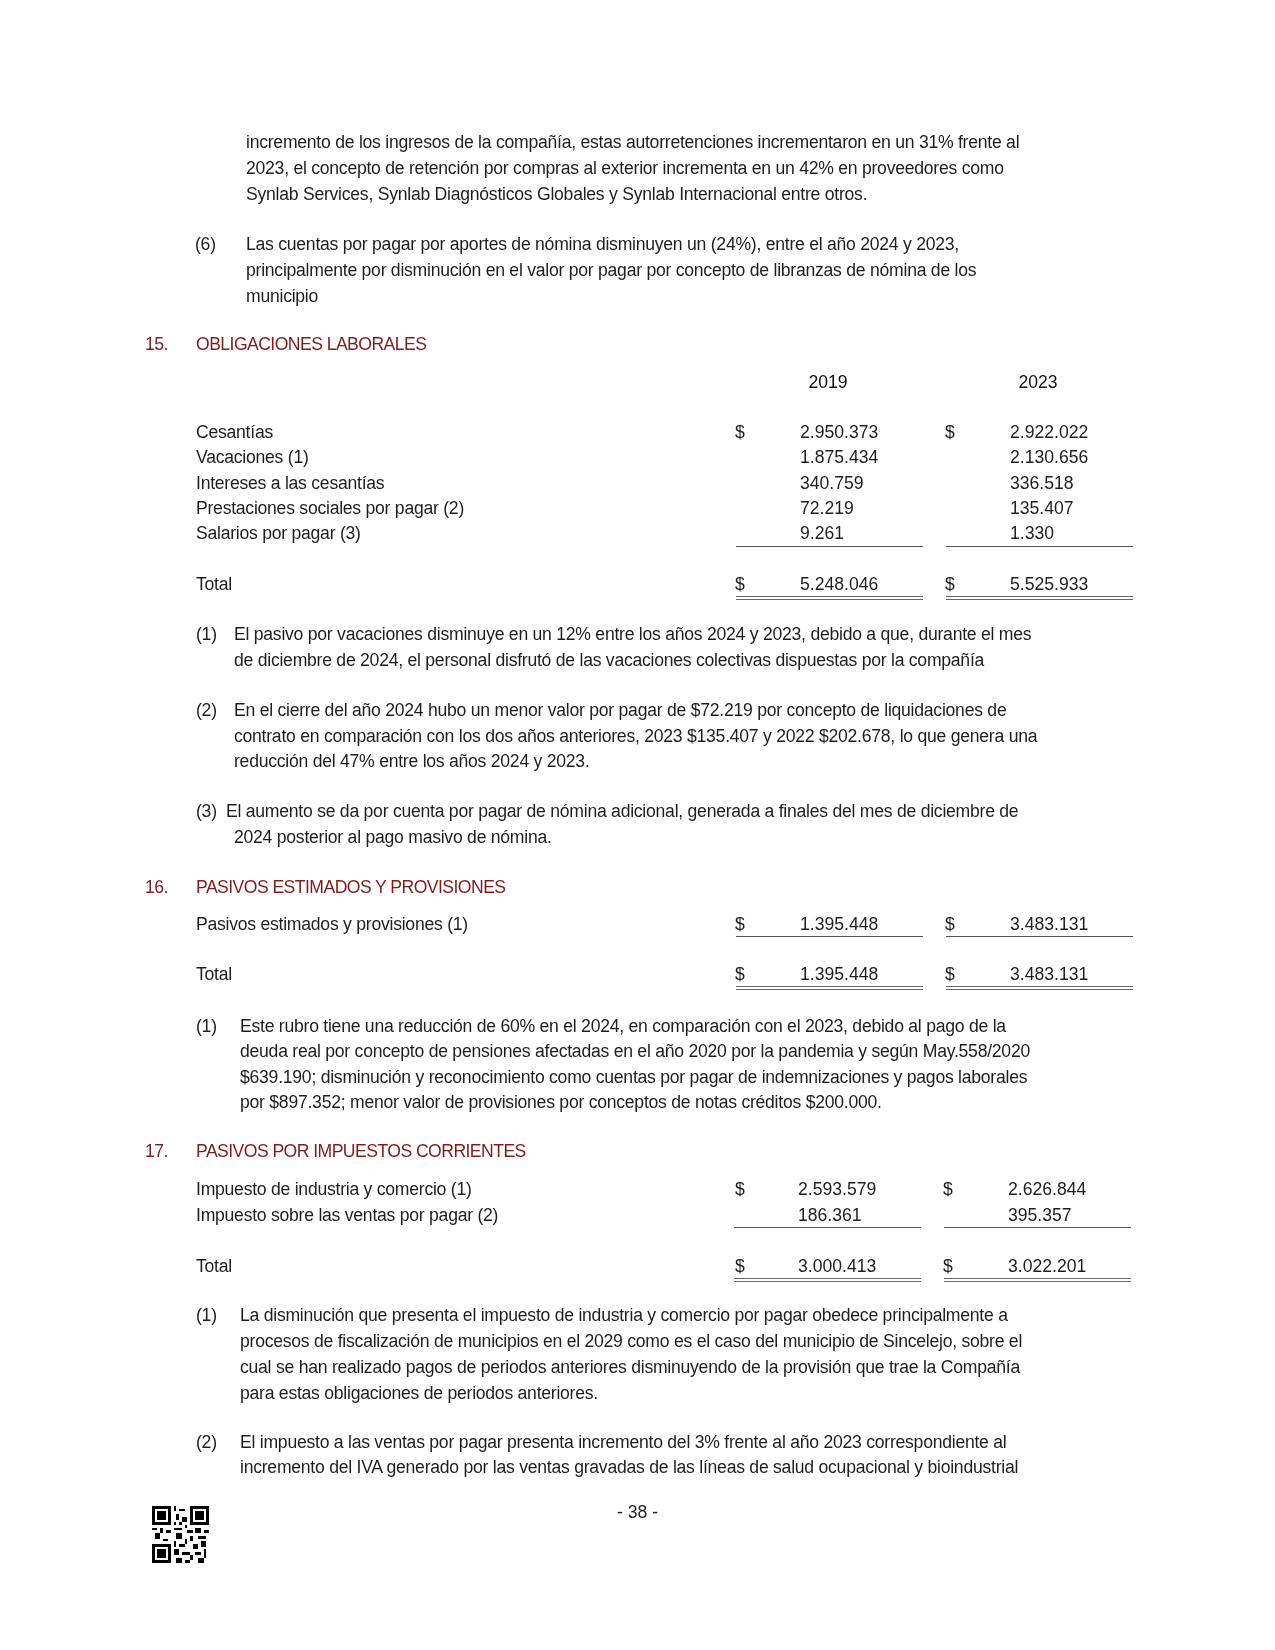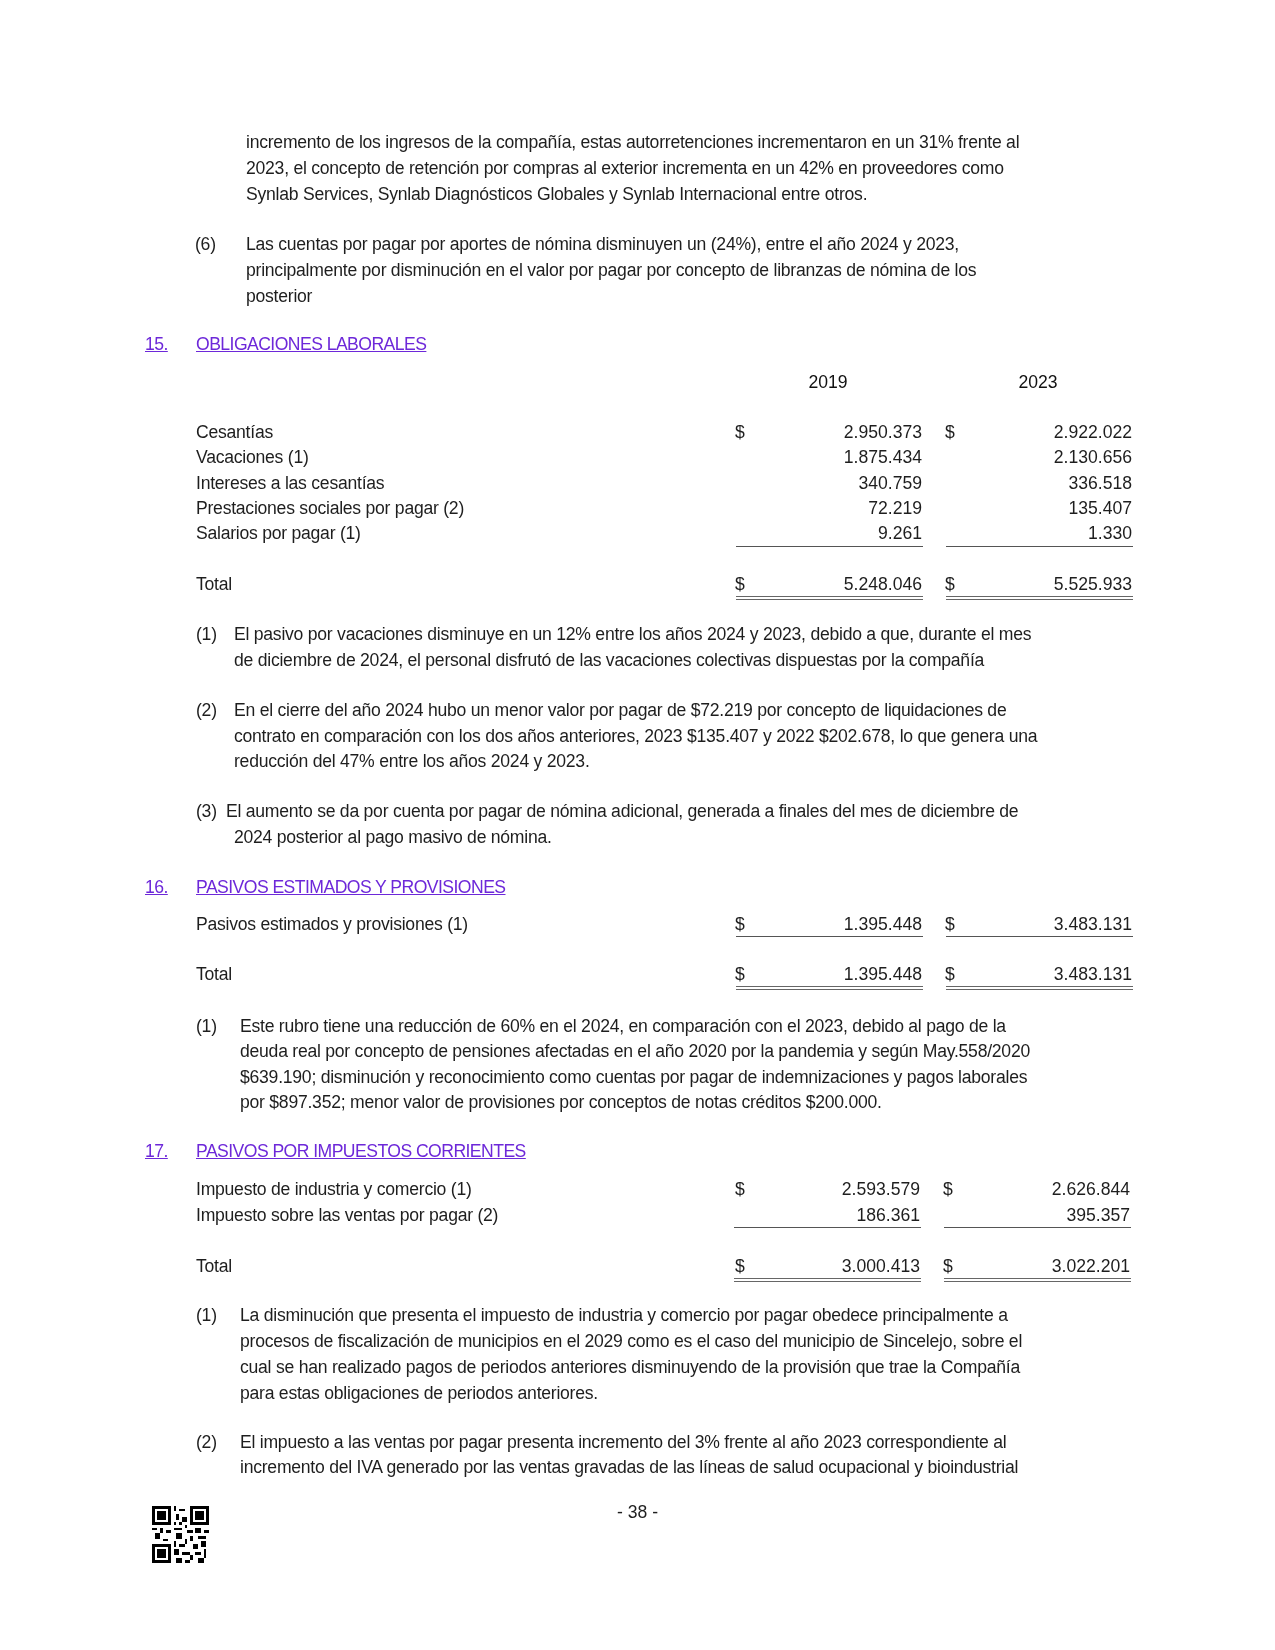--- a/index.html
+++ b/index.html
@@ -1,38 +1,38 @@
 <!DOCTYPE html>
 <html><head>
 <meta charset="utf-8">
 <style>
   html, body { margin:0; padding:0; background:#ffffff; }
   body { width:1275px; height:1650px; position:relative; overflow:hidden;
          font-family:"Liberation Sans", sans-serif; color:#1e1e1e; }
   .ln { position:absolute; white-space:nowrap; font-size:17.6px; letter-spacing:-0.25px; line-height:22px; font-weight:300;text-align:right; }
-  .h { position:absolute; white-space:nowrap; font-size:17.6px; letter-spacing:-0.55px; line-height:22px; color:#6d28d9;text-decoration:underline; }
+  .h { position:absolute; white-space:nowrap; font-size:17.6px; letter-spacing:-0.55px; line-height:22px; color:#7f1d1d; }
   .yr { position:absolute; font-size:17.6px; line-height:22px; color:#111; width:80px; text-align:center; }
   .cur { position:absolute; font-size:17.6px; line-height:22px; }
-  .val { position:absolute; font-size:17.6px; line-height:22px; text-align:right; }
+  .val { position:absolute; font-size:17.6px; line-height:22px; }
   .ul { position:absolute; height:0; border-top:1px solid #555; }
   .dul { position:absolute; height:2px; border-top:1px solid #666; border-bottom:1px solid #666; }
   .qr { position:absolute; left:152px; top:1506px; width:57px; height:57px; }
   .pg { position:absolute; left:0; width:1275px; top:1501px; text-align:center; font-size:17.6px; line-height:22px; }
 </style>
 </head>
 <body>
 
 <div class="ln" style="left:246px;top:131px">incremento de los ingresos de la compañía, estas autorretenciones incrementaron en un 31% frente al</div>
 <div class="ln" style="left:246px;top:157px">2023, el concepto de retención por compras al exterior incrementa en un 42% en proveedores como</div>
 <div class="ln" style="left:246px;top:183px">Synlab Services, Synlab Diagnósticos Globales y Synlab Internacional entre otros.</div>
 
 <div class="ln" style="left:195px;top:233px">(6)</div>
 <div class="ln" style="left:246px;top:233px">Las cuentas por pagar por aportes de nómina disminuyen un (24%), entre el año 2024 y 2023,</div>
 <div class="ln" style="left:246px;top:259px">principalmente por disminución en el valor por pagar por concepto de libranzas de nómina de los</div>
-<div class="ln" style="left:246px;top:285px">posterior</div>
+<div class="ln" style="left:246px;top:285px">municipio</div>
 
 <div class="h" style="left:145px;top:333px">15.</div>
 <div class="h" style="left:196px;top:333px">OBLIGACIONES LABORALES</div>
 
 <div class="yr" style="left:788px;top:371px">2019</div>
 <div class="yr" style="left:998px;top:371px">2023</div>
 
 <div id="s15-table"></div>
 
 <div class="ln" style="left:196px;top:421px">Cesantías</div>
@@ -46,21 +46,21 @@
 <div class="val" style="left:1010px;width:122px;top:446px">2.130.656</div>
 
 <div class="ln" style="left:196px;top:472px">Intereses a las cesantías</div>
 <div class="val" style="left:800px;width:122px;top:472px">340.759</div>
 <div class="val" style="left:1010px;width:122px;top:472px">336.518</div>
 
 <div class="ln" style="left:196px;top:497px">Prestaciones sociales por pagar (2)</div>
 <div class="val" style="left:800px;width:122px;top:497px">72.219</div>
 <div class="val" style="left:1010px;width:122px;top:497px">135.407</div>
 
-<div class="ln" style="left:196px;top:522px">Salarios por pagar (1)</div>
+<div class="ln" style="left:196px;top:522px">Salarios por pagar (3)</div>
 <div class="val" style="left:800px;width:122px;top:522px">9.261</div>
 <div class="val" style="left:1010px;width:122px;top:522px">1.330</div>
 <div class="ul" style="left:736px;width:187px;top:546px"></div>
 <div class="ul" style="left:946px;width:187px;top:546px"></div>
 
 <div class="ln" style="left:196px;top:573px">Total</div>
 <div class="cur" style="left:735px;top:573px">$</div>
 <div class="val" style="left:800px;width:122px;top:573px">5.248.046</div>
 <div class="cur" style="left:945px;top:573px">$</div>
 <div class="val" style="left:1010px;width:122px;top:573px">5.525.933</div>

